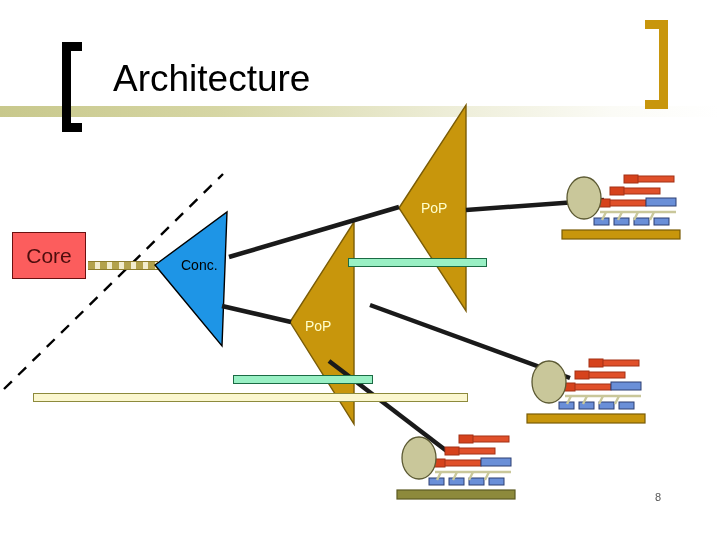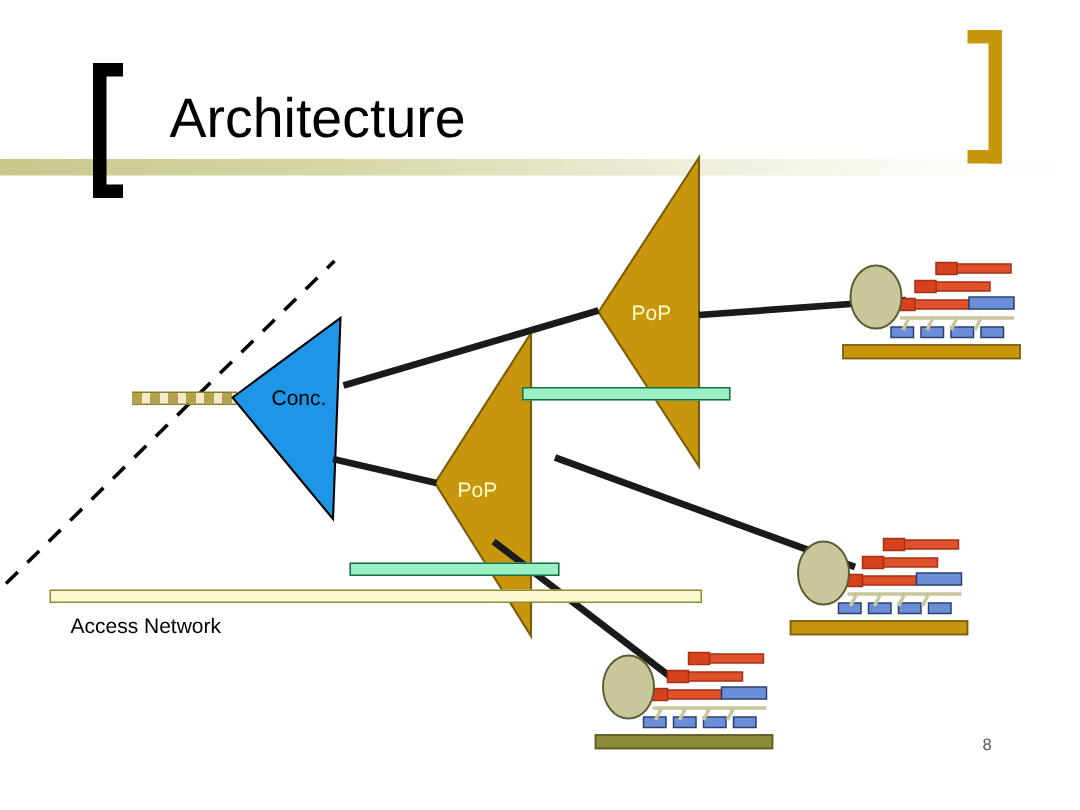--- a/index.html
+++ b/index.html
@@ -160,20 +160,23 @@
 
   <div class="abs" id="title-bar-gradient"></div>
   <div class="abs" id="bracket-left"></div>
   <div class="abs" id="bracket-right"></div>
   <div class="abs" id="slide-title">Architecture</div>
 
   <svg class="abs" id="boundary-dashed-line" width="240" height="240">
     <line x1="4" y1="229" x2="223" y2="14" stroke="#000000" stroke-width="2.4" stroke-dasharray="11 9"></line>
   </svg>
 
+  <div class="abs" id="core-box">
+    <div id="core-label">Core</div>
+  </div>
 
   <div class="abs" id="core-conc-link"></div>
 
   <svg class="abs tri-svg" style="left:0;top:0;" width="720" height="540">
 
     <polygon points="155,265 227,212 222,346" fill="#1e95e6" stroke="#000000" stroke-width="1.4"></polygon>
 
     <polygon points="290,322 354,222 354,424" fill="#c8960c" stroke="#7a5c06" stroke-width="1.4"></polygon>
 
     <polygon points="399,208 466,105 466,311" fill="#c8960c" stroke="#7a5c06" stroke-width="1.4"></polygon>
@@ -185,21 +188,20 @@
     <line x1="329" y1="361" x2="448" y2="452" stroke="#1a1a1a" stroke-width="4.5"></line>
   </svg>
 
   <div class="abs node-label" id="conc-label">Conc.</div>
   <div class="abs node-label" id="pop-upper-label">PoP</div>
   <div class="abs node-label" id="pop-lower-label">PoP</div>
 
   <div class="abs green-bar" id="green-bar-upper"></div>
   <div class="abs green-bar" id="green-bar-lower"></div>
   <div class="abs" id="access-bar"></div>
-  <div class="abs" id="access-network-label">Access Network</div>
 
   <svg class="abs workstation" style="left:558px;top:168px;" viewBox="0 0 125 78">
     <rect x="4" y="62" width="118" height="9" fill="#c8960c" stroke="#7a5c06" stroke-width="1.2"></rect>
     <g>
       <rect x="36" y="50" width="15" height="7" fill="#6a8fd8" stroke="#2c3f73" stroke-width="1"></rect>
       <rect x="56" y="50" width="15" height="7" fill="#6a8fd8" stroke="#2c3f73" stroke-width="1"></rect>
       <rect x="76" y="50" width="15" height="7" fill="#6a8fd8" stroke="#2c3f73" stroke-width="1"></rect>
       <rect x="96" y="50" width="15" height="7" fill="#6a8fd8" stroke="#2c3f73" stroke-width="1"></rect>
     </g>
     <g stroke="#c9c79a" stroke-width="2.4" fill="none">

